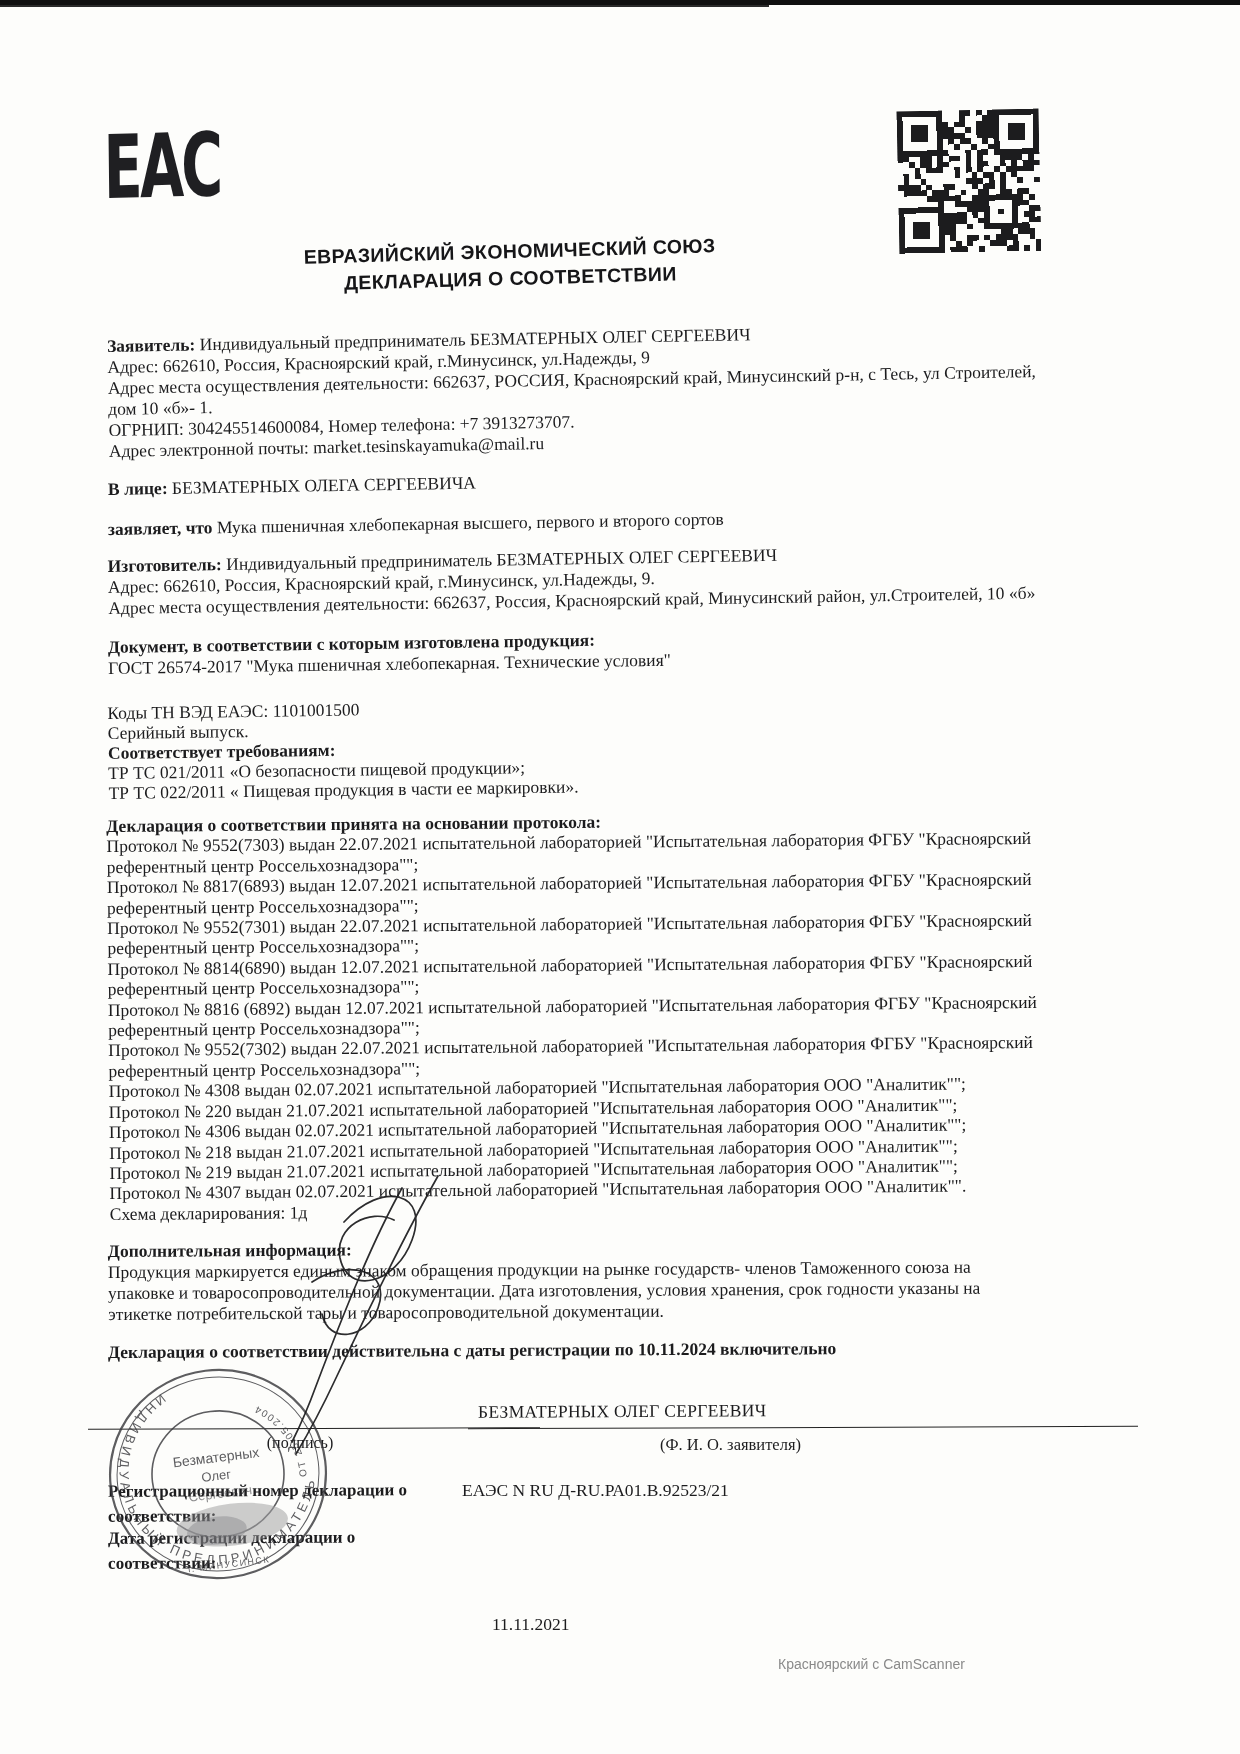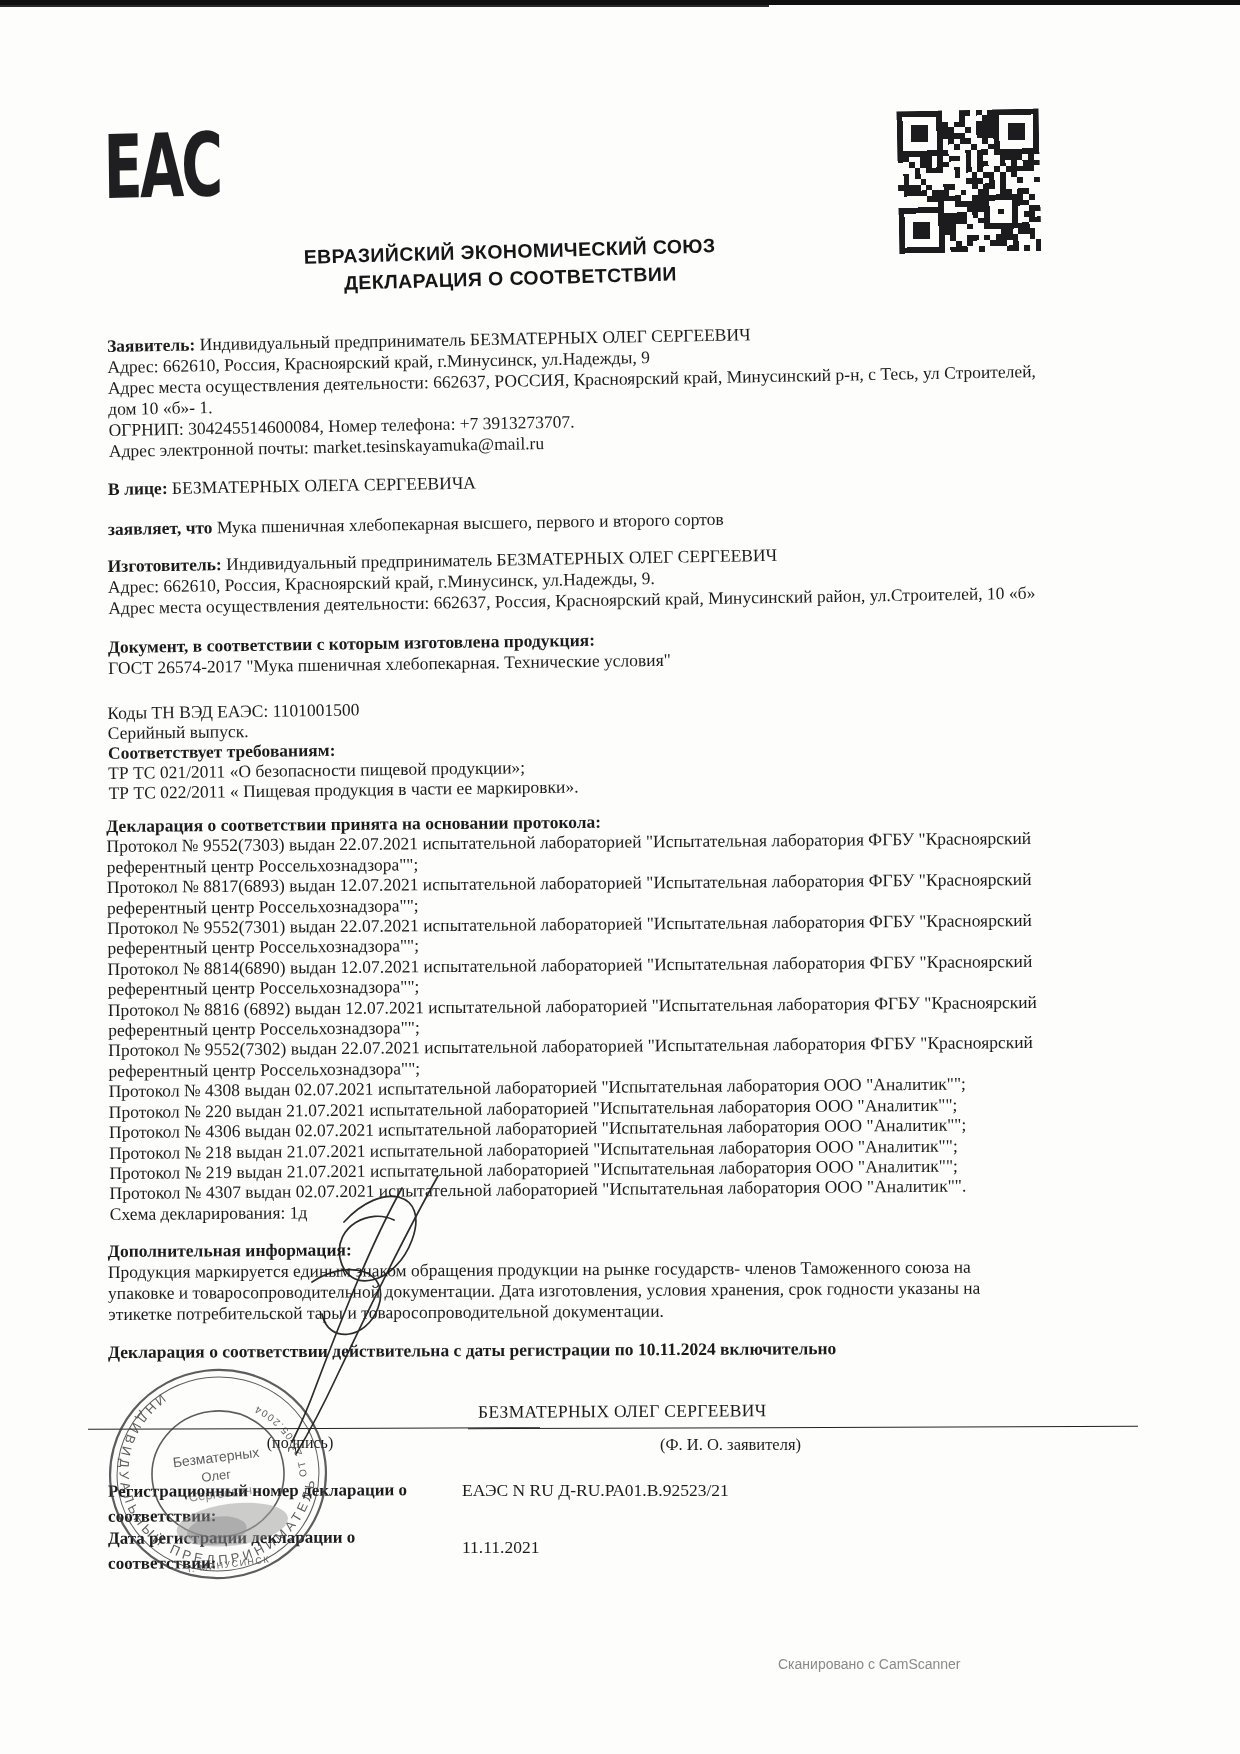--- a/index.html
+++ b/index.html
@@ -47,21 +47,21 @@
   .sig-line-left{left:88px;top:1428px;width:452px;transform:rotate(-0.2deg);}
   .sig-line-right{left:468px;top:1427px;width:670px;transform:rotate(-0.2deg);}
   .sign-caption{position:absolute;left:240px;top:1434px;width:120px;text-align:center;font-size:16px;}
   .applicant-name{position:absolute;left:478px;top:1401px;font-size:17.5px;letter-spacing:.3px;transform:rotate(-0.3deg);}
   .name-caption{position:absolute;left:660px;top:1435px;width:220px;text-align:left;font-size:16.5px;}
   .reg-label{position:absolute;left:108px;width:310px;font-weight:bold;font-size:17px;line-height:25px;white-space:normal;transform:rotate(-0.3deg);}
   .reg-label-number{top:1478px;}
   .reg-label-date{top:1525px;}
   .reg-value{position:absolute;left:462px;font-size:17.5px;white-space:nowrap;}
   .reg-value-number{top:1480px;}
-  .reg-value-date{top:1537px;}
+  .reg-value-date{top:1614px;margin-left:30px;}
 
   .stamp{position:absolute;left:98px;top:1358px;opacity:.82;transform:rotate(-7deg);transform-origin:center center;}
   .autograph{position:absolute;left:252px;top:1162px;}
 
   .scanner-note{
     position:absolute;left:778px;top:1656px;
     font-family:"Liberation Sans","DejaVu Sans",sans-serif;
     font-size:14px;color:#8a8a8a;
   }
 </style>
@@ -386,14 +386,14 @@
 
   <svg class="autograph" width="230" height="300" viewBox="0 0 230 300">
     <g fill="none" stroke="#1b1b1d" stroke-width="1.7" stroke-linecap="round" opacity=".92">
       <path d="M 186 14 C 160 60 120 140 84 216 C 70 246 56 272 44 292"></path>
       <path d="M 150 26 C 120 80 92 150 64 224 C 56 246 48 264 40 280"></path>
       <path d="M 92 60 C 130 18 178 30 160 78 C 144 122 96 134 88 96 C 82 64 118 46 142 58"></path>
       <path d="M 60 120 C 96 96 140 108 126 146 C 114 178 76 182 70 152"></path>
     </g>
   </svg>
 
-  <div class="scanner-note">Сканировано с CamScanner</div>
+  <div class="scanner-note">Красноярский с CamScanner</div>
 </div>
 
 </body></html>

